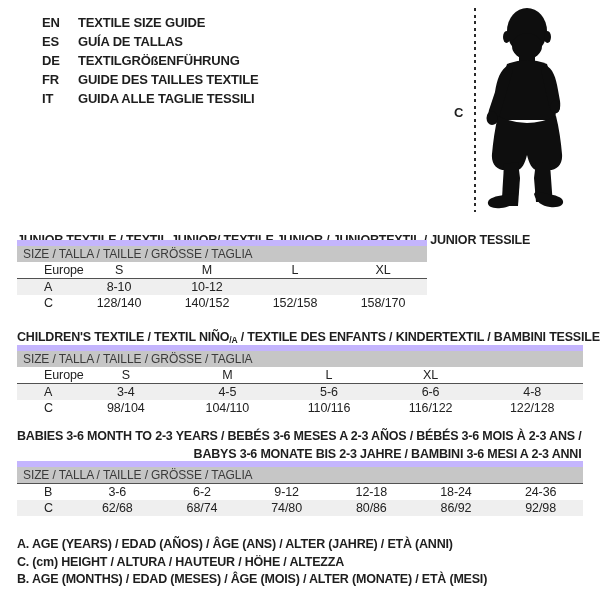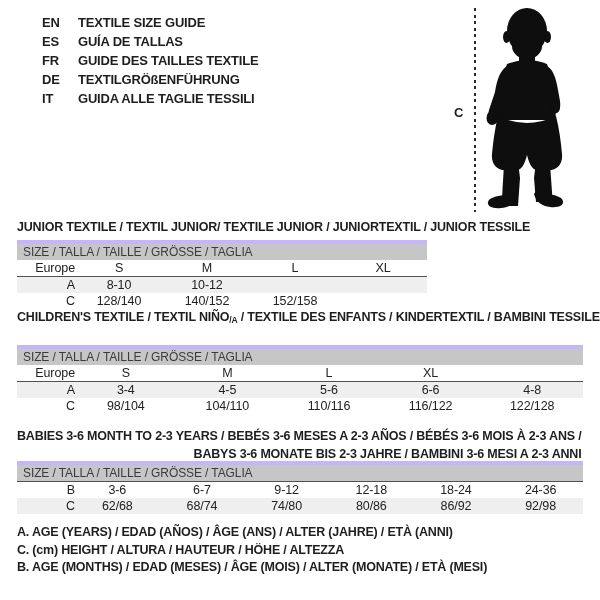--- a/index.html
+++ b/index.html
@@ -16,53 +16,53 @@
   .measure-line{
     position:absolute;left:474px;top:8px;width:2px;height:204px;
     background:repeating-linear-gradient(to bottom,#2a2a2a 0px,#2a2a2a 3px,transparent 3px,transparent 6.5px);
   }
   .c-label{position:absolute;left:454px;top:105px;font-size:13px;font-weight:700;}
   .baby-svg{position:absolute;left:480px;top:6px;}
   
   .tbl-title{position:absolute;left:17px;font-size:12.5px;font-weight:700;letter-spacing:-0.2px;line-height:18px;white-space:nowrap;}
   .title-sub{font-size:8.5px;vertical-align:-2px;font-weight:700;}
   
-  .size-table{position:absolute;left:17px;border-top:4px solid #c4b5fd;}
+  .size-table{position:absolute;left:17px;border-top:6px solid #c4b5fd;}
   .t-header{height:16px;line-height:16px;background:#c6c6c6;color:#3b3b3b;font-size:12px;
     padding-left:6px;letter-spacing:-0.1px;}
   .t-row{display:grid;height:16px;line-height:16.5px;font-size:12.5px;color:#222;letter-spacing:-0.1px;}
   .cols4{grid-template-columns:58px repeat(4,1fr);}
   .cols5{grid-template-columns:58px repeat(5,1fr);}
   .cols6{grid-template-columns:58px repeat(6,1fr);}
-  .t-row .label{text-align:right;padding-left:6px;}
+  .t-row .label{text-align:left;padding-left:6px;margin-left:21px;}
   .t-row .cell{text-align:center;}
   .row-alt{background:#efefef;}
   .divider{height:1px;background:#515151;}
   
-  .legend{position:absolute;left:17px;top:524px;font-size:12.5px;font-weight:700;line-height:17.5px;letter-spacing:-0.2px;}
+  .legend{position:absolute;left:17px;top:536px;font-size:12.5px;font-weight:700;line-height:17.5px;letter-spacing:-0.2px;}
 </style>
 </head>
 <body>
 
 <div class="lang-block">
   <div class="lang-row">
     <span class="lang-code">EN</span>
     <span class="lang-label">TEXTILE SIZE GUIDE</span>
   </div>
   <div class="lang-row">
     <span class="lang-code">ES</span>
     <span class="lang-label">GUÍA DE TALLAS</span>
   </div>
   <div class="lang-row">
+    <span class="lang-code">DE</span>
+    <span class="lang-label">TEXTILGRÖßENFÜHRUNG</span>
+  </div>
+  <div class="lang-row">
     <span class="lang-code">FR</span>
     <span class="lang-label">GUIDE DES TAILLES TEXTILE</span>
-  </div>
-  <div class="lang-row">
-    <span class="lang-code">DE</span>
-    <span class="lang-label">TEXTILGRÖßENFÜHRUNG</span>
   </div>
   <div class="lang-row">
     <span class="lang-code">IT</span>
     <span class="lang-label">GUIDA ALLE TAGLIE TESSILI</span>
   </div>
 </div>
 
 <div class="measure-line"></div>
 <div class="c-label">C</div>
 <svg class="baby-svg" viewBox="0 0 88 208" width="88" height="208" xmlns="http://www.w3.org/2000/svg">
@@ -78,21 +78,21 @@
     <path d="M65 59 C73 62 76 72 78 84 L80 95 C81 103 79 108 74 107 C70 106 69 100 68 95 L65 82 L61 64 Z"></path>
     <ellipse cx="75" cy="101" rx="5" ry="6.5"></ellipse>
     <path d="M18 110 Q47 124 76 110 C79 122 81 136 82 148 C83 158 77 164 69 164 L57 164 C52 164 49 157 47 149 C45 157 42 164 37 164 L25 164 C17 164 11 158 12 148 C13 136 15 122 18 110 Z"></path>
     <path d="M24 158 L22 192 C22 198 26 200 31 200 L38 200 L40 172 L38 156 Z"></path>
     <path d="M56 156 L54 172 L56 196 L64 196 C70 196 73 192 72 186 L70 158 Z"></path>
     <path d="M38 190 C37 197 30 201 21 202 C12 203 7 200 8 196 C9 192 16 190 24 189 L36 187 Z"></path>
     <path d="M54 188 C56 196 62 200 70 201 C79 202 84 199 83 195 C82 191 75 189 68 188 L56 185 Z"></path>
   </g>
 </svg>
 
-<div class="tbl-title" style="top:218px;">
+<div class="tbl-title" style="top:231px;">
   <span>JUNIOR TEXTILE / TEXTIL JUNIOR/ TEXTILE JUNIOR / JUNIORTEXTIL / JUNIOR TESSILE</span>
 </div>
 <div class="size-table" style="top:240px;width:410px;">
   <div class="t-header">SIZE / TALLA / TAILLE / GRÖSSE / TAGLIA</div>
   <div class="t-row cols4">
     <span class="label">Europe</span>
     <span class="cell">S</span>
     <span class="cell">M</span>
     <span class="cell">L</span>
     <span class="cell">XL</span>
@@ -101,24 +101,25 @@
   <div class="t-row cols4 row-alt">
     <span class="label">A</span>
     <span class="cell">8-10</span>
     <span class="cell">10-12</span>
   </div>
   <div class="t-row cols4">
     <span class="label">C</span>
     <span class="cell">128/140</span>
     <span class="cell">140/152</span>
     <span class="cell">152/158</span>
+    <span class="cell">158/170</span>
   </div>
 </div>
 
-<div class="tbl-title" style="top:308px;">
+<div class="tbl-title" style="top:328px;">
   <span>CHILDREN'S TEXTILE / TEXTIL NIÑO</span><span class="title-sub">/A</span><span> / TEXTILE DES ENFANTS / KINDERTEXTIL / BAMBINI TESSILE</span>
 </div>
 <div class="size-table" style="top:345px;width:566px;">
   <div class="t-header">SIZE / TALLA / TAILLE / GRÖSSE / TAGLIA</div>
   <div class="t-row cols5">
     <span class="label">Europe</span>
     <span class="cell">S</span>
     <span class="cell">M</span>
     <span class="cell">L</span>
     <span class="cell">XL</span>
@@ -145,21 +146,21 @@
 <div class="tbl-title" style="top:427px;text-align:right;">
   <span style="display:block;">BABIES 3-6 MONTH TO 2-3 YEARS / BEBÉS 3-6 MESES A 2-3 AÑOS / BÉBÉS 3-6 MOIS À 2-3 ANS /</span>
   <span style="display:block;">BABYS 3-6 MONATE BIS 2-3 JAHRE / BAMBINI 3-6 MESI A 2-3 ANNI</span>
 </div>
 <div class="size-table" style="top:461px;width:566px;">
   <div class="t-header">SIZE / TALLA / TAILLE / GRÖSSE / TAGLIA</div>
   <div class="divider"></div>
   <div class="t-row cols6">
     <span class="label">B</span>
     <span class="cell">3-6</span>
-    <span class="cell">6-7</span>
+    <span class="cell">6-2</span>
     <span class="cell">9-12</span>
     <span class="cell">12-18</span>
     <span class="cell">18-24</span>
     <span class="cell">24-36</span>
   </div>
   <div class="t-row cols6 row-alt">
     <span class="label">C</span>
     <span class="cell">62/68</span>
     <span class="cell">68/74</span>
     <span class="cell">74/80</span>

